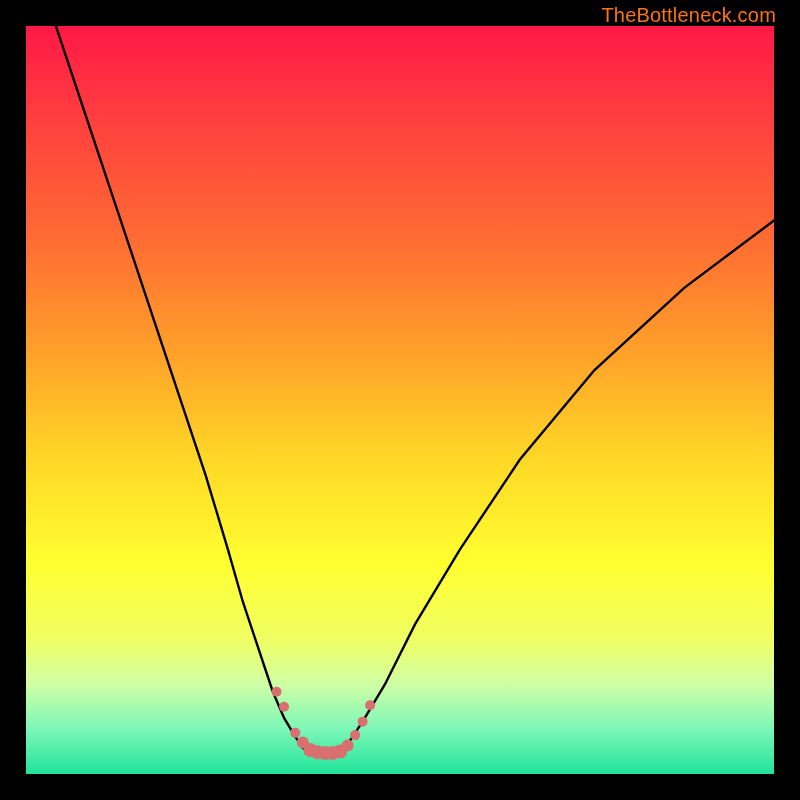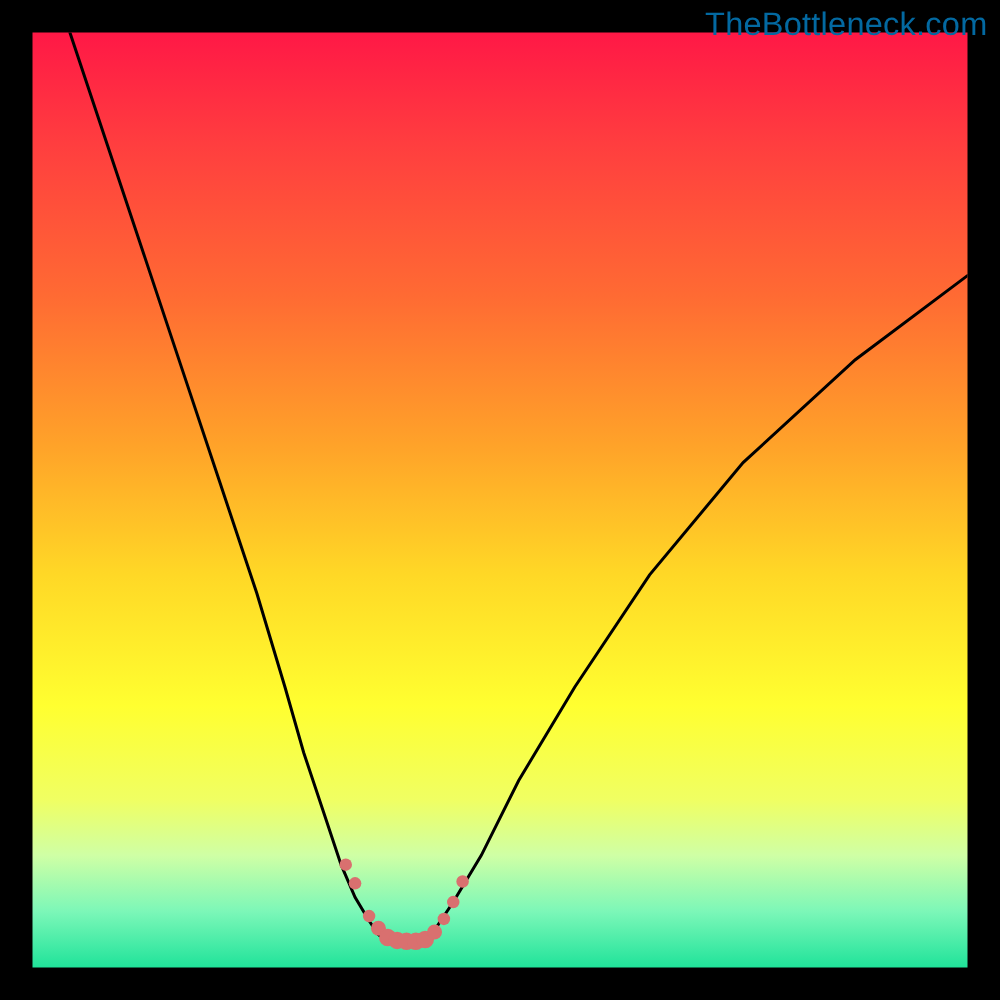--- a/index.html
+++ b/index.html
@@ -32,23 +32,23 @@
       #ffff30 72%,
       #f0ff62 82%,
       #cfffa5 88%,
       #7cf7b8 94%,
       #20e39a 100%
     );
   }
   .watermark {
     position: absolute;
     top: 4px;
-    right: 10px;
-    color: #0369a1;
-    font-size: 26px;
+    right: 24px;
+    color: #f97316;
+    font-size: 20px;
     letter-spacing: 0.2px;
     user-select: none;
   }
   svg.curve {
     position: absolute;
     left: 0;
     top: 0;
     width: 748px;
     height: 748px;
   }

